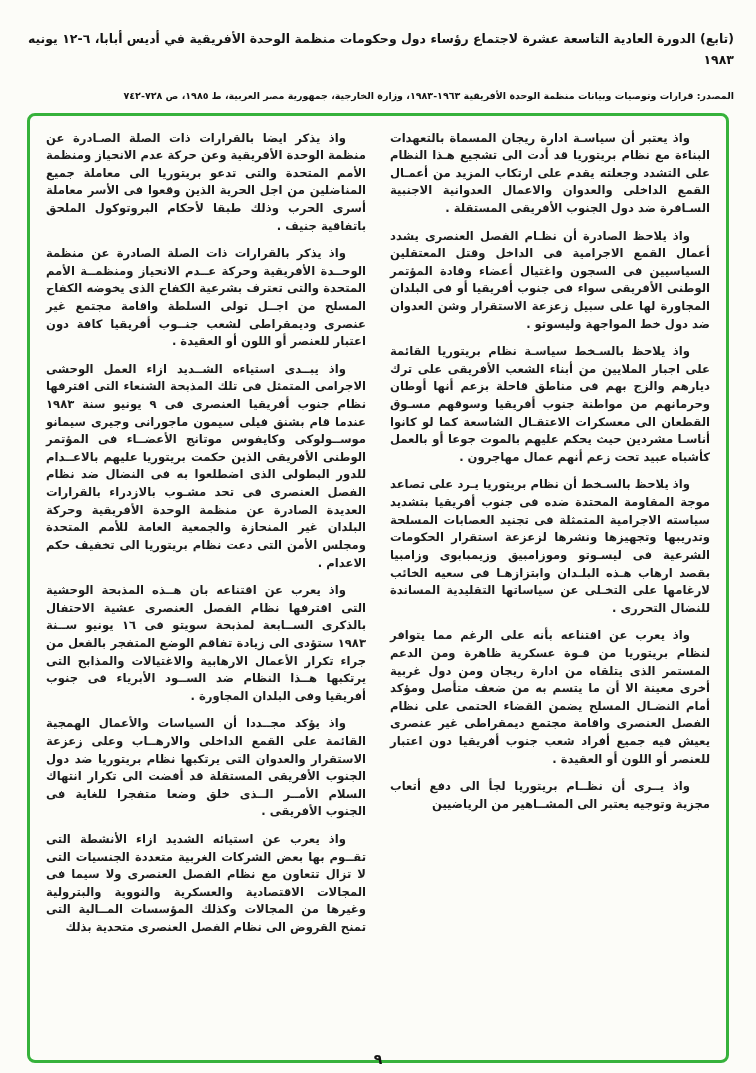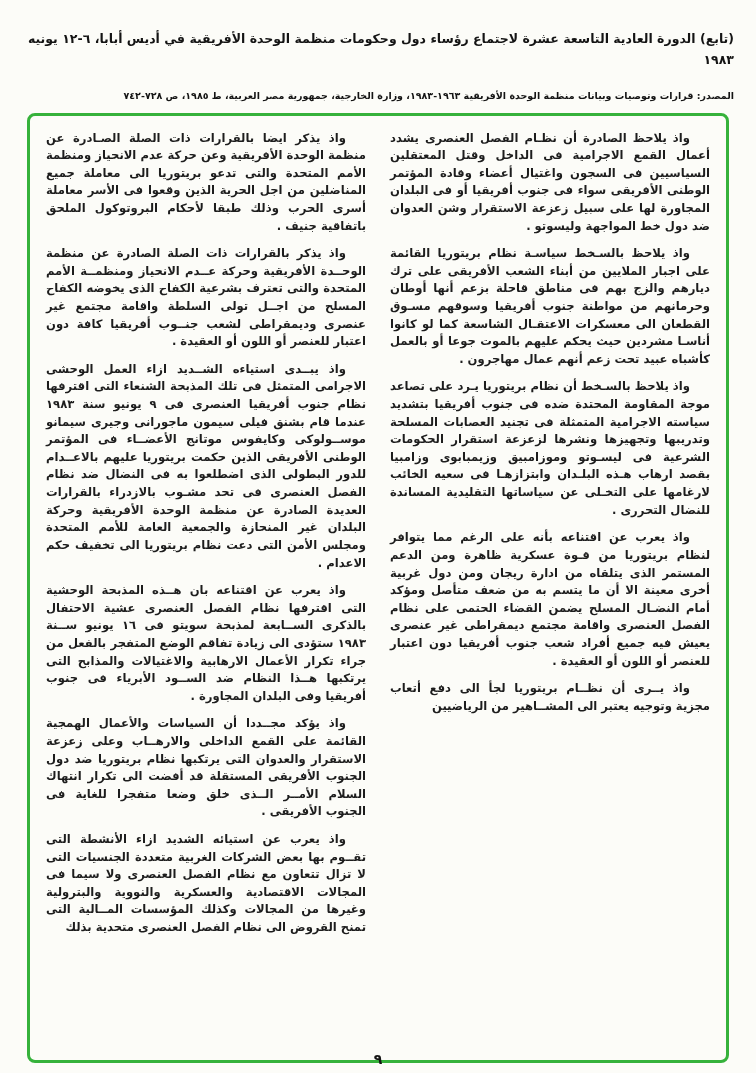--- a/index.html
+++ b/index.html
@@ -85,20 +85,21 @@
 
   <header class="doc-header">
     <div class="doc-title">(تابع) الدورة العادية التاسعة عشرة لاجتماع رؤساء دول وحكومات منظمة الوحدة الأفريقية في أديس أبابا، ٦-١٢ يونيه ١٩٨٣</div>
     <div class="doc-source">المصدر: قرارات وتوصيات وبيانات منظمة الوحدة الأفريقية ١٩٦٣-١٩٨٣، وزارة الخارجية، جمهورية مصر العربية، ط ١٩٨٥، ص ٧٢٨-٧٤٢</div>
   </header>
 
   <div class="content-frame">
     <div class="columns">
 
       <div class="col">
+        <p>واذ يعتبر أن سياسـة ادارة ريجان المسماة بالتعهدات البناءة مع نظام بريتوريا قد أدت الى تشجيع هـذا النظام على التشدد وجعلته يقدم على ارتكاب المزيد من أعمـال القمع الداخلى والعدوان والاعمال العدوانية الاجنبية السـافرة ضد دول الجنوب الأفريقى المستقلة .</p>
         <p>واذ يلاحظ الصادرة أن نظـام الفصل العنصرى يشدد أعمال القمع الاجرامية فى الداخل وقتل المعتقلين السياسيين فى السجون واغتيال أعضاء وقادة المؤتمر الوطنى الأفريقى سواء فى جنوب أفريقيا أو فى البلدان المجاورة لها على سبيل زعزعة الاستقرار وشن العدوان ضد دول خط المواجهة وليسوتو .</p>
         <p>واذ يلاحظ بالسـخط سياسـة نظام بريتوريا القائمة على اجبار الملايين من أبناء الشعب الأفريقى على ترك ديارهم والزج بهم فى مناطق قاحلة بزعم أنها أوطان وحرمانهم من مواطنة جنوب أفريقيا وسوقهم مسـوق القطعان الى معسكرات الاعتقـال الشاسعة كما لو كانوا أناسـا مشردين حيث يحكم عليهم بالموت جوعا أو بالعمل كأشباه عبيد تحت زعم أنهم عمال مهاجرون .</p>
         <p>واذ يلاحظ بالسـخط أن نظام بريتوريا يـرد على تصاعد موجة المقاومة المحتدة ضده فى جنوب أفريقيا بتشديد سياسته الاجرامية المتمثلة فى تجنيد العصابات المسلحة وتدريبها وتجهيزها ونشرها لزعزعة استقرار الحكومات الشرعية فى ليسـوتو وموزامبيق وزيمبابوى وزامبيا بقصد ارهاب هـذه البلـدان وابتزازهـا فى سعيه الخائب لارغامها على التخـلى عن سياساتها التقليدية المساندة للنضال التحررى .</p>
         <p>واذ يعرب عن اقتناعه بأنه على الرغم مما يتوافر لنظام بريتوريا من قـوة عسكرية ظاهرة ومن الدعم المستمر الذى يتلقاه من ادارة ريجان ومن دول غربية أخرى معينة الا أن ما يتسم به من ضعف متأصل ومؤكد أمام النضـال المسلح يضمن القضاء الحتمى على نظام الفصل العنصرى واقامة مجتمع ديمقراطى غير عنصرى يعيش فيه جميع أفراد شعب جنوب أفريقيا دون اعتبار للعنصر أو اللون أو العقيدة .</p>
         <p>واذ يــرى أن نظــام بريتوريا لجأ الى دفع أتعاب مجزية وتوجيه يعتبر الى المشــاهير من الرياضيين</p>
       </div>
 
       <div class="col">
         <p>واذ يذكر ايضا بالقرارات ذات الصلة الصـادرة عن منظمة الوحدة الأفريقية وعن حركة عدم الانحياز ومنظمة الأمم المتحدة والتى تدعو بريتوريا الى معاملة جميع المناضلين من اجل الحرية الذين وقعوا فى الأسر معاملة أسرى الحرب وذلك طبقا لأحكام البروتوكول الملحق باتفاقية جنيف .</p>
         <p>واذ يذكر بالقرارات ذات الصلة الصادرة عن منظمة الوحــدة الأفريقية وحركة عــدم الانحياز ومنظمــة الأمم المتحدة والتى تعترف بشرعية الكفاح الذى يخوضه الكفاح المسلح من اجــل تولى السلطة واقامة مجتمع غير عنصرى وديمقراطى لشعب جنــوب أفريقيا كافة دون اعتبار للعنصر أو اللون أو العقيدة .</p>

